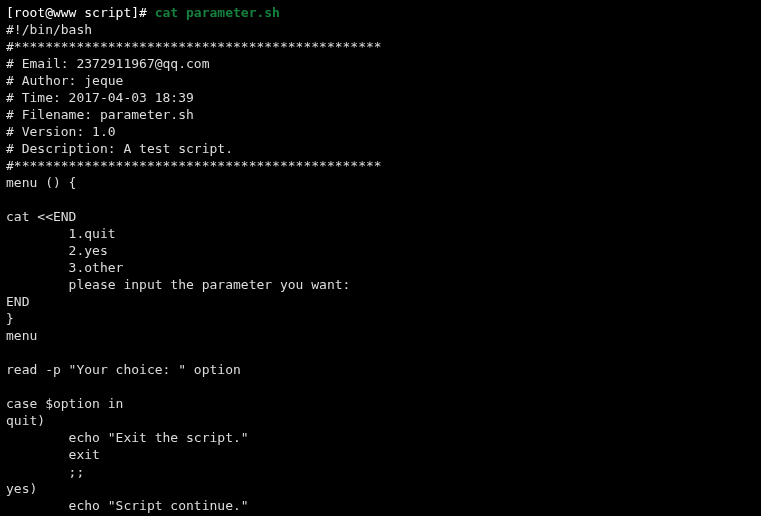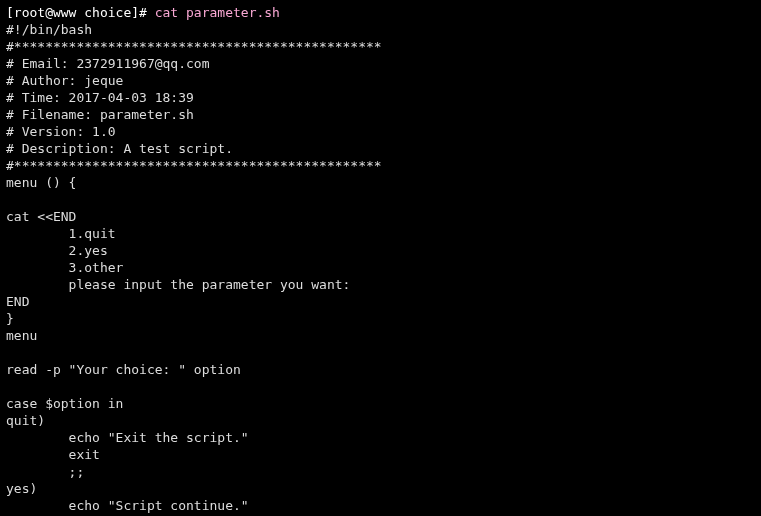--- a/index.html
+++ b/index.html
@@ -13,27 +13,27 @@
   }
   .terminal {
     width: 761px;
     height: 516px;
     box-sizing: border-box;
     padding: 4px 6px;
     overflow: hidden;
     white-space: pre;
   }
   .prompt-user { color: #fff; }
-  .prompt-cmd  { color: #f9a8d4; }
+  .prompt-cmd  { color: #15803d; font-weight: bold; }
   .output      { color: #ddd; }
 </style>
 </head>
 <body>
 
-<div class="terminal"><span class="prompt-user">[root@www choice]# </span><span class="prompt-cmd">cat parameter.sh</span>
+<div class="terminal"><span class="prompt-user">[root@www script]# </span><span class="prompt-cmd">cat parameter.sh</span>
 <div class="output" id="script-output">#!/bin/bash
 #***********************************************
 # Email: 2372911967@qq.com
 # Author: jeque
 # Time: 2017-04-03 18:39
 # Filename: parameter.sh
 # Version: 1.0
 # Description: A test script.
 #***********************************************
 menu () {

